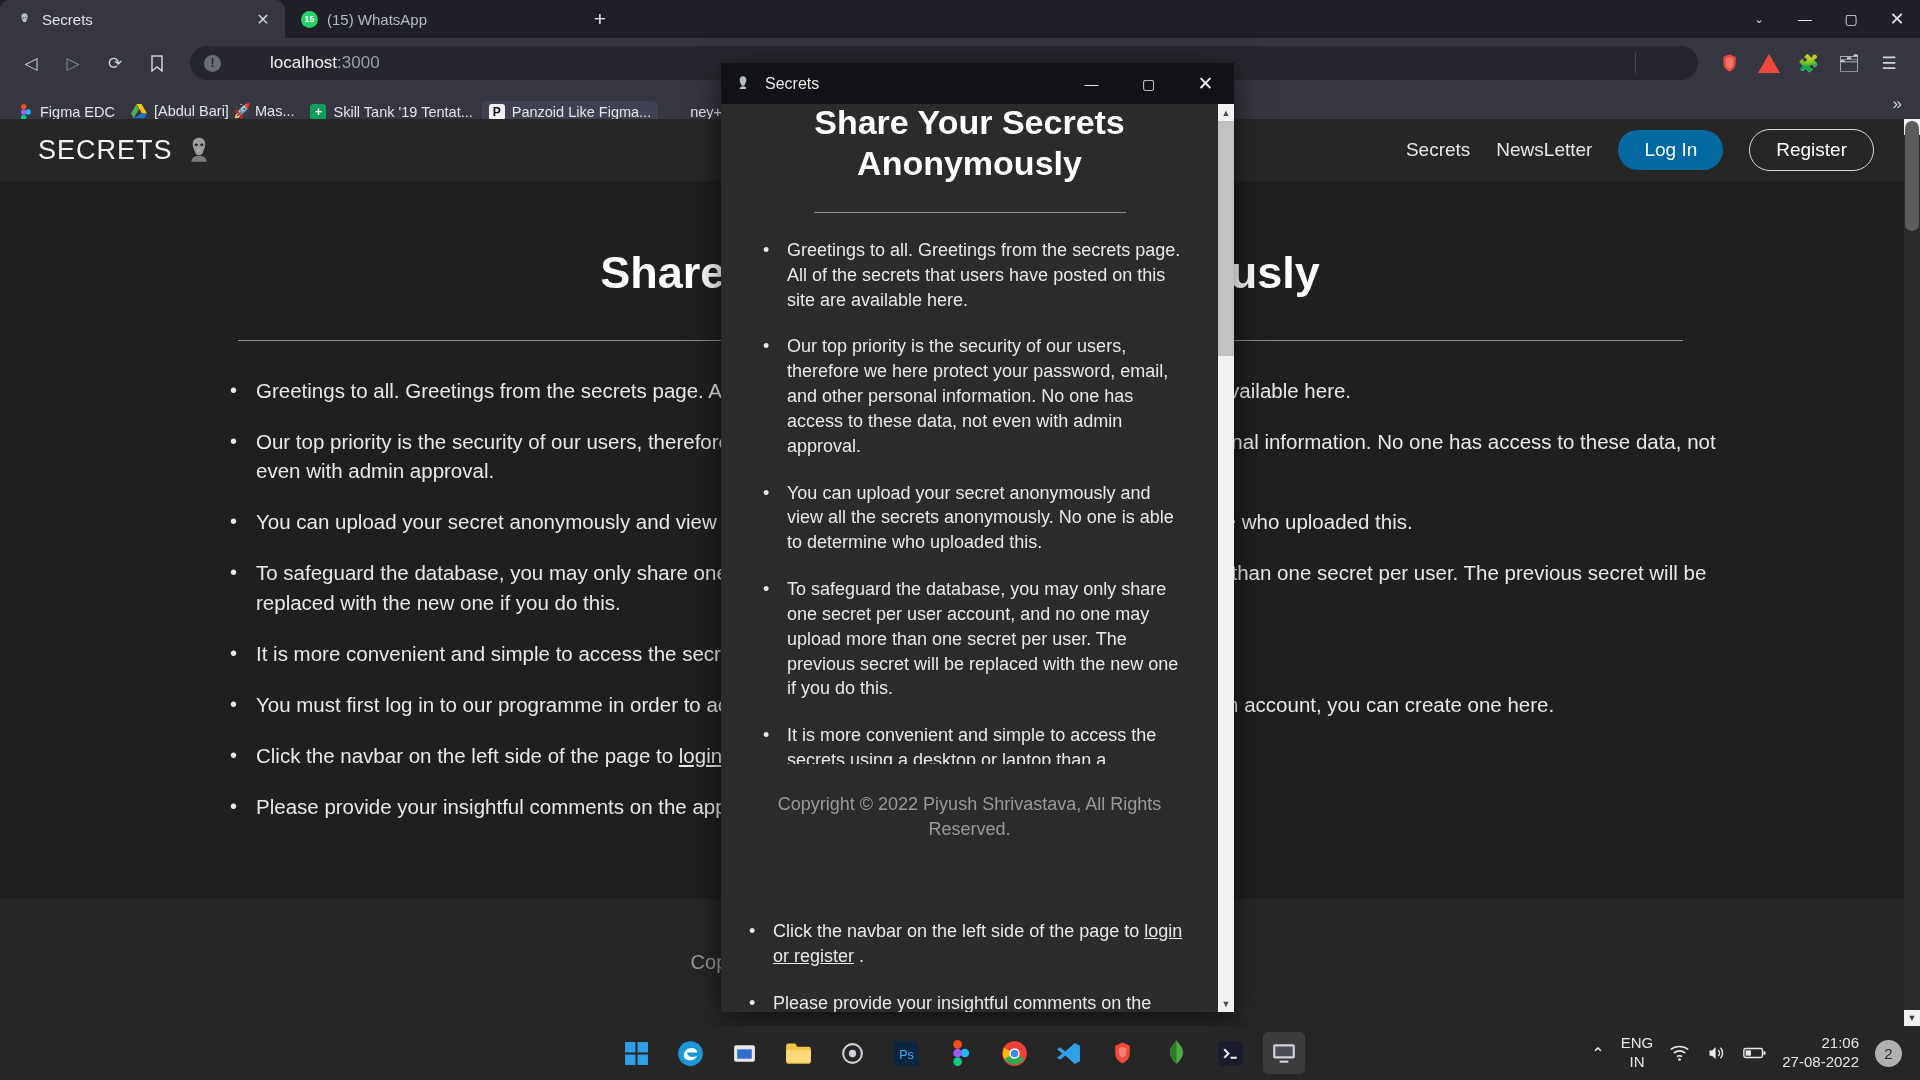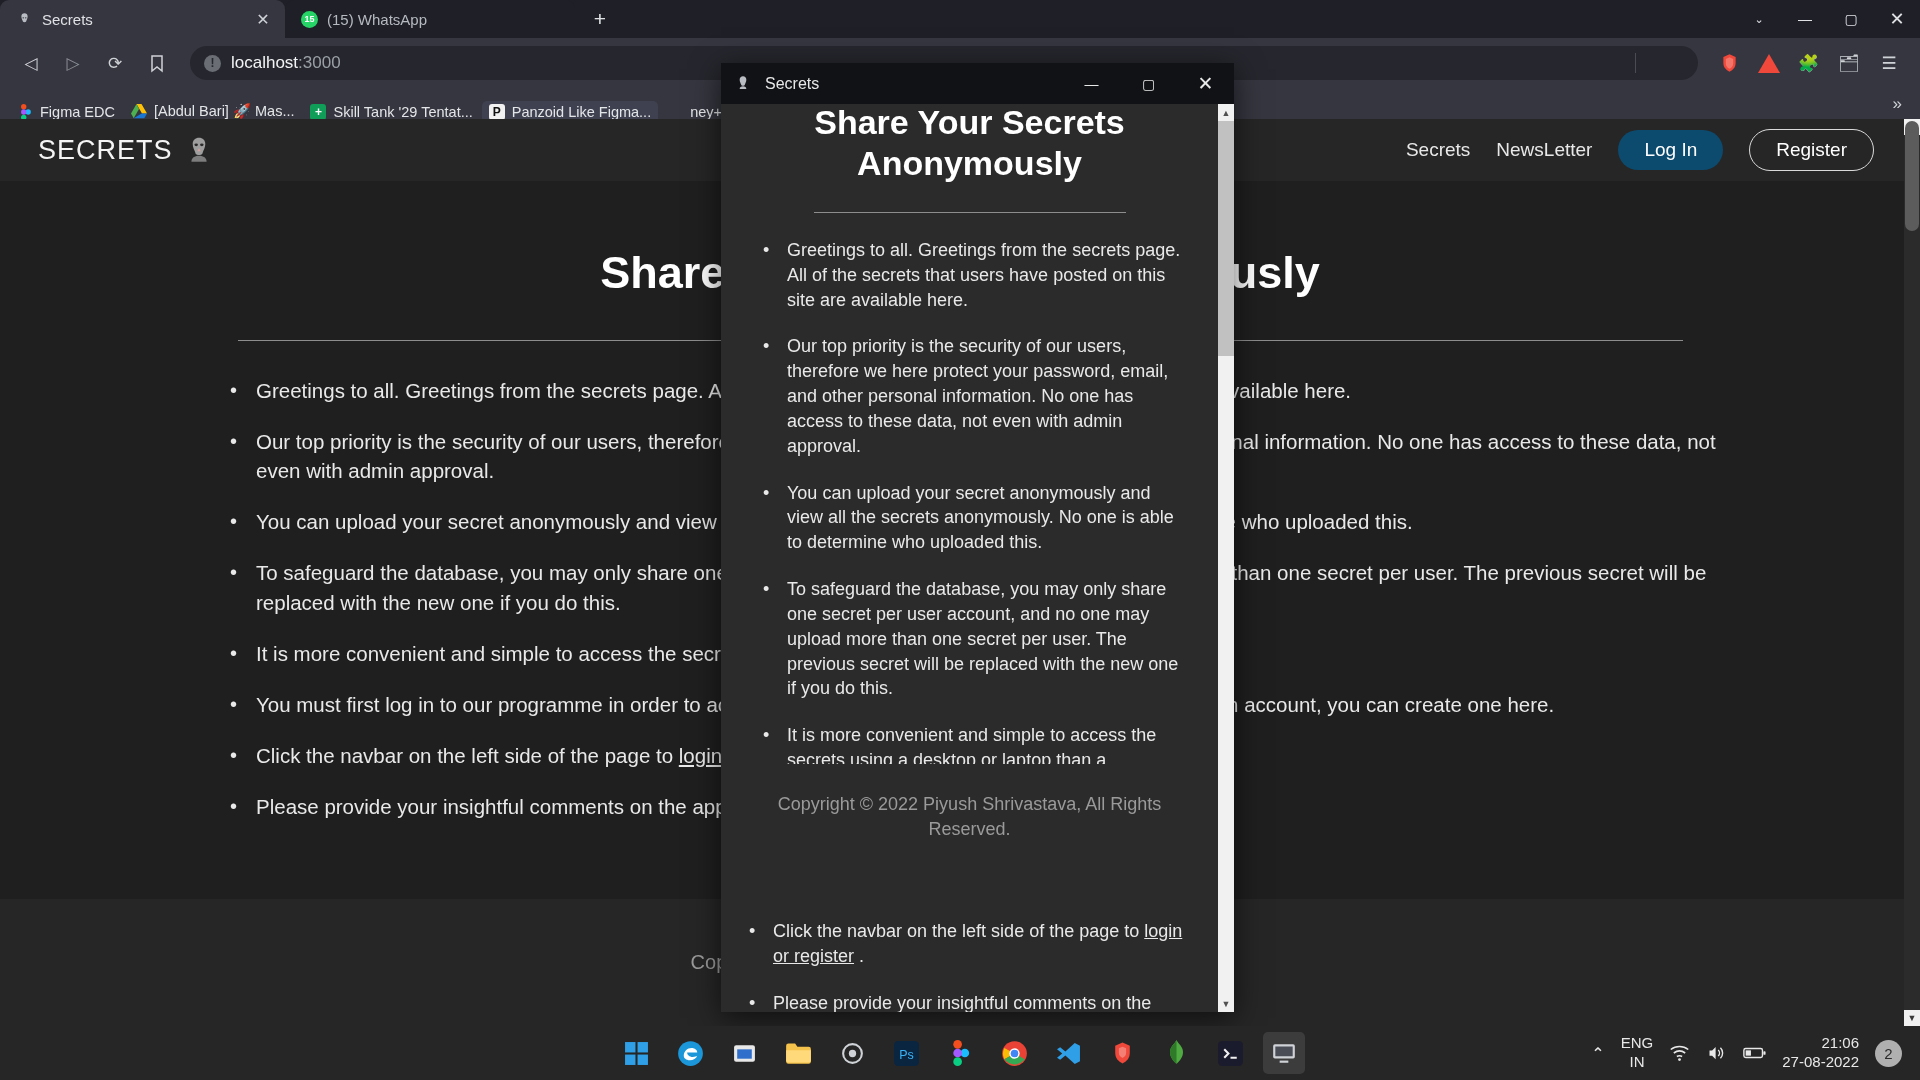--- a/index.html
+++ b/index.html
@@ -25,21 +25,21 @@
   .win-ctl-strip { position:absolute; right:0; top:0; height:38px; display:flex; align-items:center; }
   .win-ctl { width:46px; height:38px; display:flex; align-items:center; justify-content:center; color:#dfe1e5; font-size:14px; }
   .win-ctl.close { font-size:18px; }
   .win-ctl.chev { font-size:11px; }
 
   .toolbar { position:absolute; top:38px; left:0; width:1920px; height:50px; display:flex; align-items:center; padding:0 12px; gap:4px; }
   .tb-btn { width:38px; height:38px; display:flex; align-items:center; justify-content:center; color:#cfd2d6; font-size:17px; }
   .tb-btn.dim { color:#8b8e95; }
   .omnibox { flex:1 1 auto; height:34px; margin-left:10px; background:#26272e; border-radius:17px; display:flex; align-items:center; padding:0 14px; gap:10px; position:relative; }
   .omni-info { width:17px; height:17px; border-radius:50%; background:#6a6d74; color:#26272e; font-size:12px; font-weight:bold; display:flex; align-items:center; justify-content:center; }
-  .omni-url { font-size:17px; color:#f1f3f4; }
+  .omni-url { font-size:17px; color:#f1f3f4;margin-left:39px; }
   .omni-url .dim { color:#9aa0a6; }
   .omni-sep { position:absolute; right:62px; top:7px; width:1px; height:20px; background:#4a4c54; }
   .tb-right { display:flex; align-items:center; gap:2px; margin-left:8px; }
   .brave-tri { width:0;height:0;border-left:11px solid transparent;border-right:11px solid transparent;border-bottom:19px solid #f0483a; }
 
   .bookmarks { position:absolute; top:88px; left:0; width:1920px; height:31px; display:flex; align-items:center; padding:0 10px; gap:2px; overflow:hidden; }
   .bm { display:flex; align-items:center; gap:7px; padding:3px 7px; border-radius:5px; font-size:14.5px; color:#e3e5e8; white-space:nowrap; flex:0 0 auto;margin-top:16px; }
   .bm.hl { background:#3f4150; }
   .bm-ico { width:16px; height:16px; flex:0 0 auto; display:flex; align-items:center; justify-content:center; font-size:12px; border-radius:3px; }
   .bm-overflow { margin-left:auto; color:#cfd2d6; font-size:17px; padding:0 8px; }
@@ -51,21 +51,21 @@
   .pg-arrow { position:absolute; right:0; width:16px; height:16px; display:flex; align-items:center; justify-content:center; color:#e8e8e8; font-size:9px; background:#f1f1f1; color:#3a3a3a; }
   .pg-arrow.up { top:0; }
   .pg-arrow.down { bottom:0; }
 
   .navbar { position:relative; height:62px; display:flex; align-items:center; padding:0 46px 0 38px; background:#262626; }
   .brand { display:flex; align-items:center; gap:12px; }
   .brand-name { font-size:27px; color:#f5f5f5; letter-spacing:1px; }
   .brand-mask { width:28px; height:28px; }
   .nav-right { margin-left:auto; display:flex; align-items:center; gap:26px; }
   .nav-link { font-size:19px; color:#e8e8e8; }
-  .btn-login { background:#0c4a6e; color:#fff; font-size:19px; padding:9px 26px; border-radius:22px; }
+  .btn-login { background:#0369a1; color:#fff; font-size:19px; padding:9px 26px; border-radius:22px; }
   .btn-register { background:transparent; color:#fff; font-size:19px; padding:9px 26px; border-radius:22px; border:1px solid #d9d9d9; }
 
   .hero { padding:66px 0 0 0; text-align:center; }
   .hero-title { font-size:45px; font-weight:bold; color:#fff; }
   .hero-rule { width:1445px; height:1px; background:#8d8d8d; margin:41px auto 0; }
   .bullets { list-style:none; margin:24px auto 0; width:1540px; padding-left:40px; }
   .bullets li { position:relative; color:#e9e9e9; font-size:20.5px; line-height:1.42; padding:11px 0 11px 26px; }
   .bullets li::before { content:"•"; position:absolute; left:0; top:11px; font-size:20px; color:#e9e9e9; }
   .bullets a { color:#e9e9e9; text-decoration:underline; }
   .footer { position:absolute; left:0; top:780px; width:1904px; height:127px; background:#262626; display:flex; align-items:center; justify-content:center; }
@@ -185,21 +185,21 @@
           <svg width="16" height="15" viewBox="0 0 16 15">
               <path fill="#ffc107" d="M5.5 0h5l5.5 9.5h-5z"></path>
               <path fill="#1976d2" d="M10.5 9.5H16L13.3 14.3H2.7z"></path>
               <path fill="#4caf50" d="M5.5 0L0 9.5l2.7 4.8L8 5z"></path>
             </svg>
         </span>
         <span>[Abdul Bari] 🚀 Mas...</span>
       </div>
       <div class="bm">
         <span class="bm-ico" style="background:#0f9d58;color:#fff;font-weight:bold;">+</span>
-        <span>Skill Tank '29 Tentat...</span>
+        <span>Skill Tank '19 Tentat...</span>
       </div>
       <div class="bm hl">
         <span class="bm-ico" style="background:#f1f1f1;color:#111;font-weight:bold;">P</span>
         <span>Panzoid Like Figma...</span>
       </div>
       <div class="bm">
         <span class="bm-ico"></span>
         <span>ney+ Hotstar -...</span>
       </div>
       <div class="bm">

